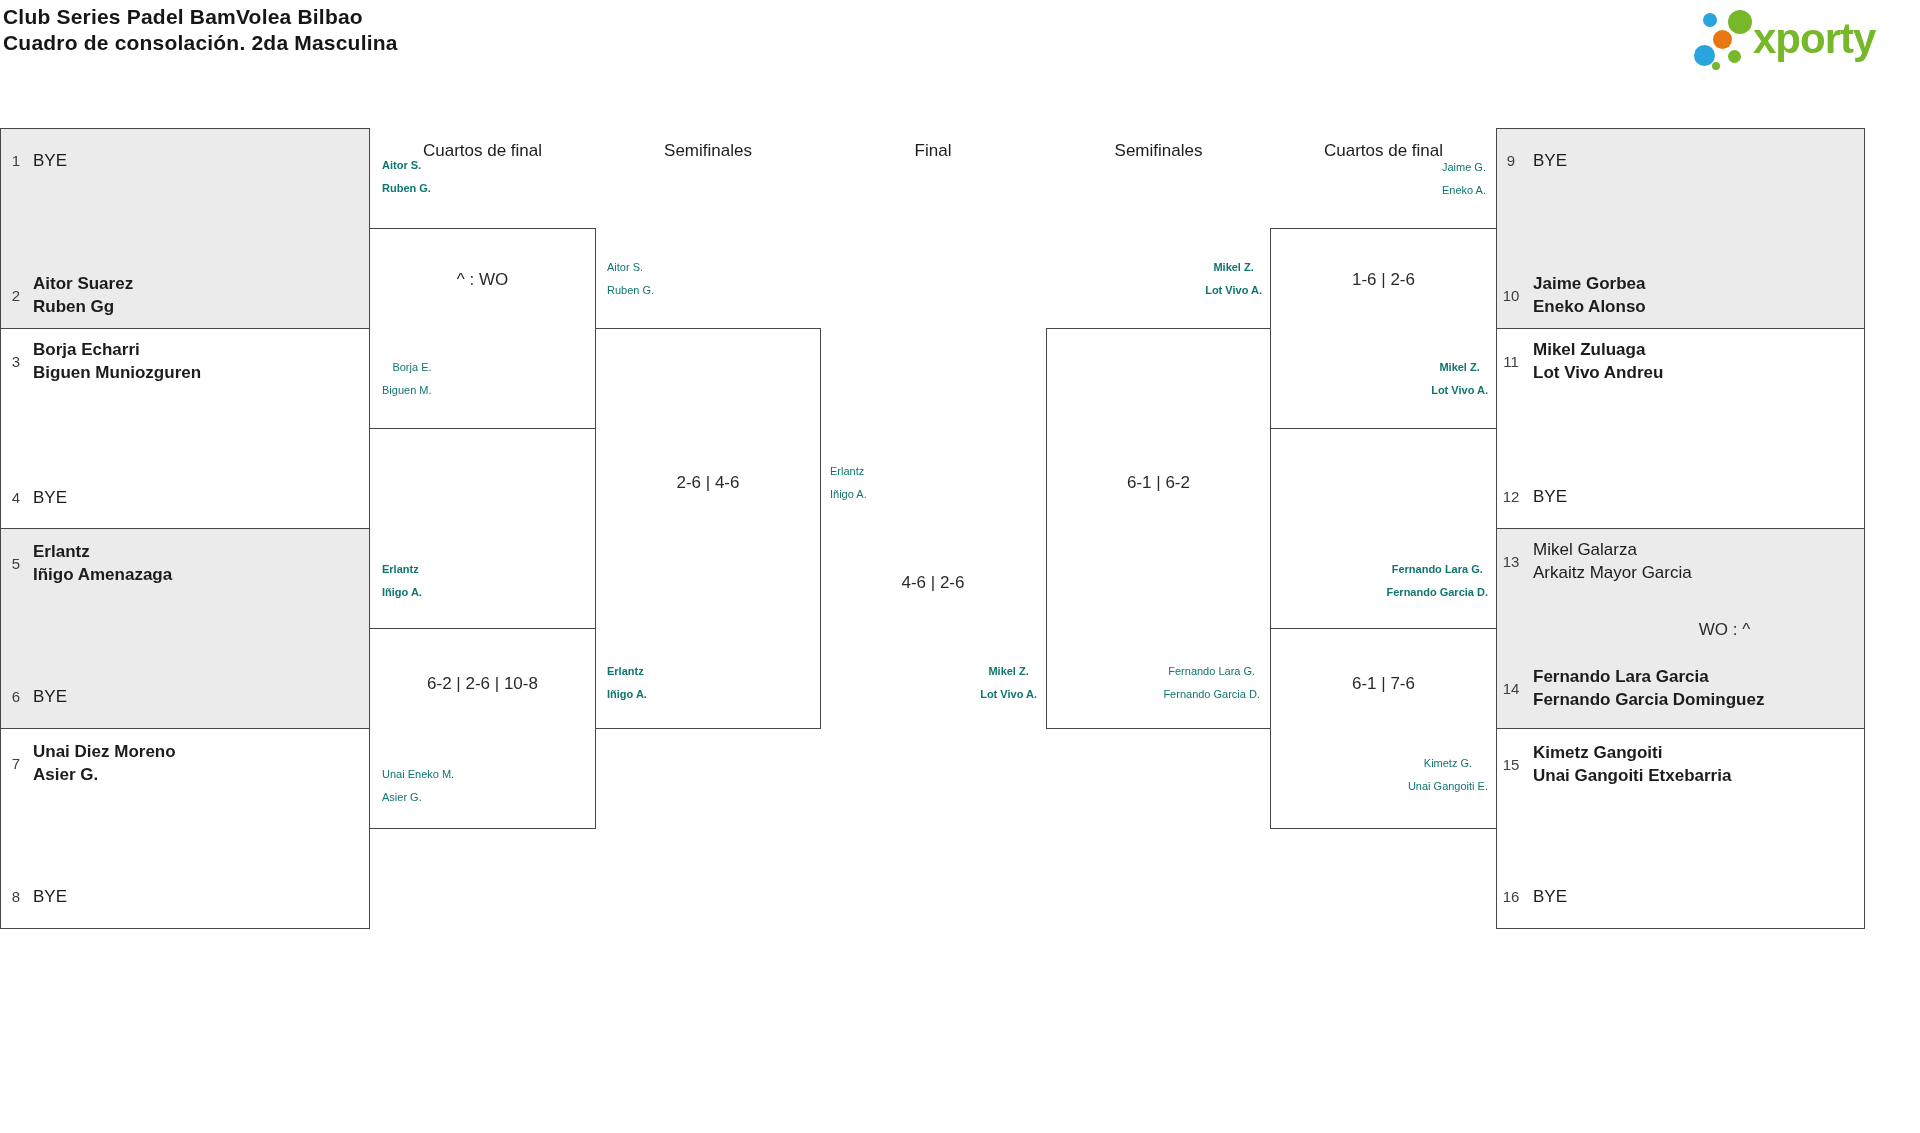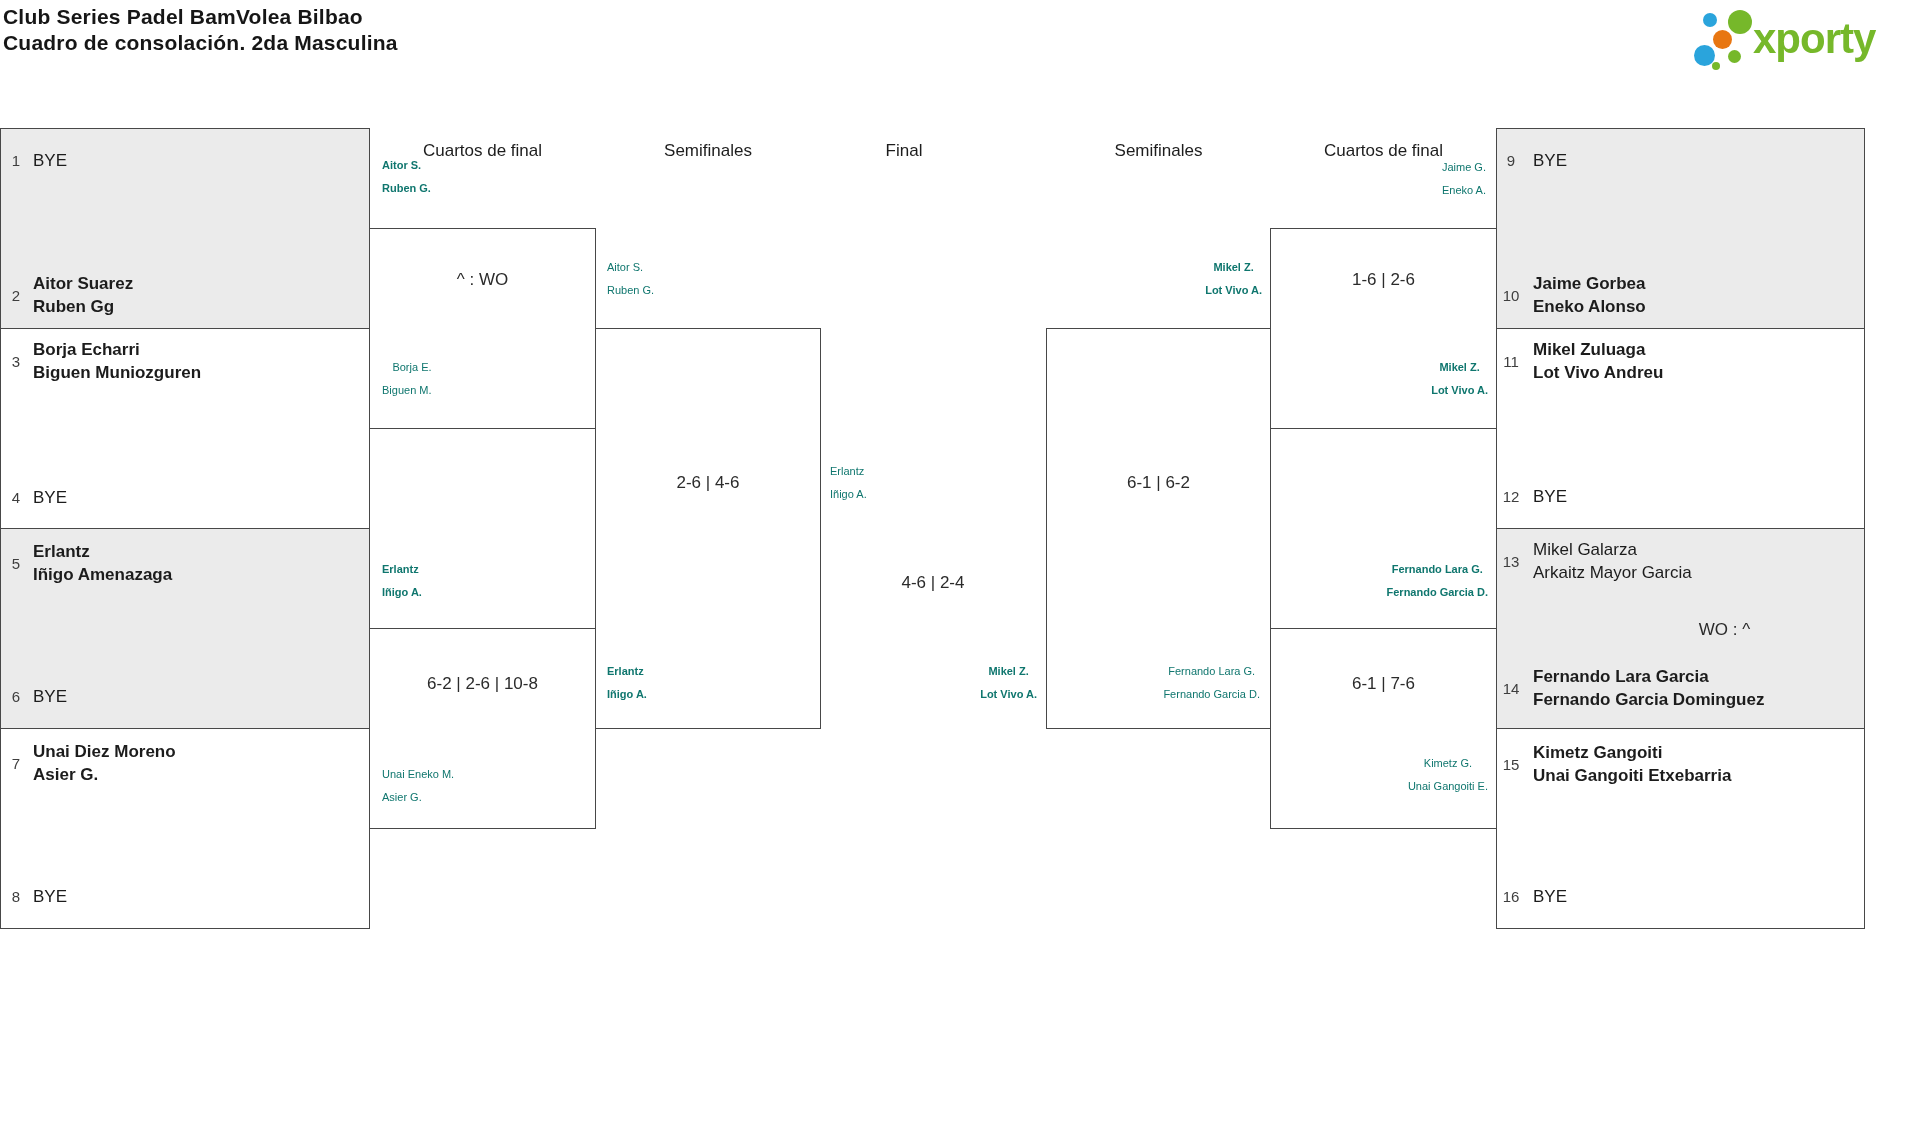--- a/index.html
+++ b/index.html
@@ -58,21 +58,21 @@
     <span class="dot" style="left:1713px;top:30px;width:19px;height:19px;background:#e87611;"></span>
     <span class="dot" style="left:1694px;top:45px;width:21px;height:21px;background:#2aa4dc;"></span>
     <span class="dot" style="left:1728px;top:50px;width:13px;height:13px;background:#76b82a;"></span>
     <span class="dot" style="left:1712px;top:62px;width:8px;height:8px;background:#76b82a;"></span>
     <div class="wordmark">xporty</div>
   </div>
 
   <div class="hdr" style="left:0;width:370px;">Octavos de final</div>
   <div class="hdr" style="left:370px;width:225px;">Cuartos de final</div>
   <div class="hdr" style="left:595px;width:226px;">Semifinales</div>
-  <div class="hdr" style="left:791px;width:226px;">Final</div>
+  <div class="hdr" style="left:820px;width:226px;">Final</div>
   <div class="hdr" style="left:1046px;width:225px;">Semifinales</div>
   <div class="hdr" style="left:1270px;width:227px;">Cuartos de final</div>
   <div class="hdr" style="left:1496px;width:369px;">Octavos de final</div>
 
   <div class="obox gray" style="left:0;top:128px;width:370px;height:201px;"></div>
   <div class="obox" style="left:0;top:328px;width:370px;height:201px;"></div>
   <div class="obox gray" style="left:0;top:528px;width:370px;height:201px;"></div>
   <div class="obox" style="left:0;top:728px;width:370px;height:201px;"></div>
 
   <div class="obox gray" style="left:1496px;top:128px;width:369px;height:201px;"></div>
@@ -228,21 +228,21 @@
   <div class="score" style="left:595px;top:473px;width:226px;">2-6 | 4-6</div>
   <div class="label bold" style="left:607px;top:660px;">
     <div>Erlantz</div>
     <div>Iñigo A.</div>
   </div>
 
   <div class="label" style="left:830px;top:460px;">
     <div>Erlantz</div>
     <div>Iñigo A.</div>
   </div>
-  <div class="score" style="left:820px;top:573px;width:226px;">4-6 | 2-4</div>
+  <div class="score" style="left:820px;top:573px;width:226px;">4-6 | 2-6</div>
   <div class="label r bold" style="right:883px;top:660px;">
     <div>Mikel Z.</div>
     <div>Lot Vivo A.</div>
   </div>
 
   <div class="label r bold" style="right:658px;top:256px;">
     <div>Mikel Z.</div>
     <div>Lot Vivo A.</div>
   </div>
   <div class="score" style="left:1046px;top:473px;width:225px;">6-1 | 6-2</div>

